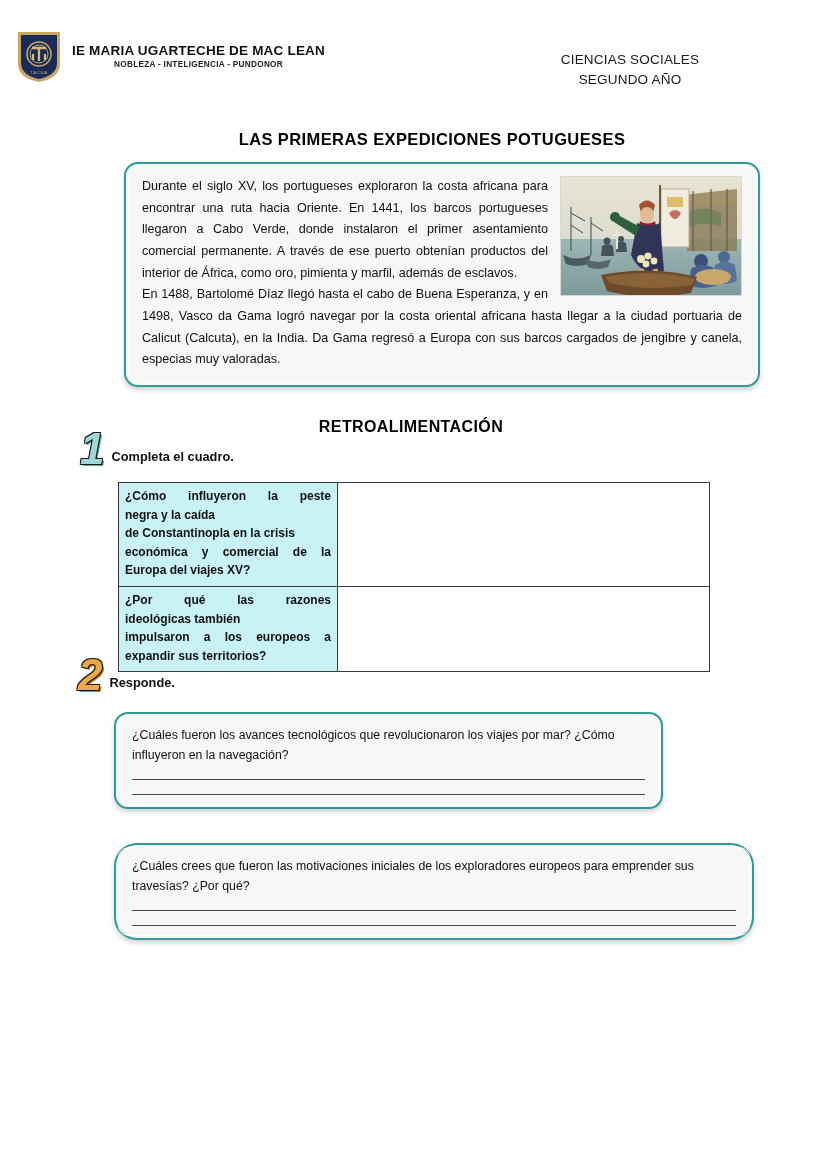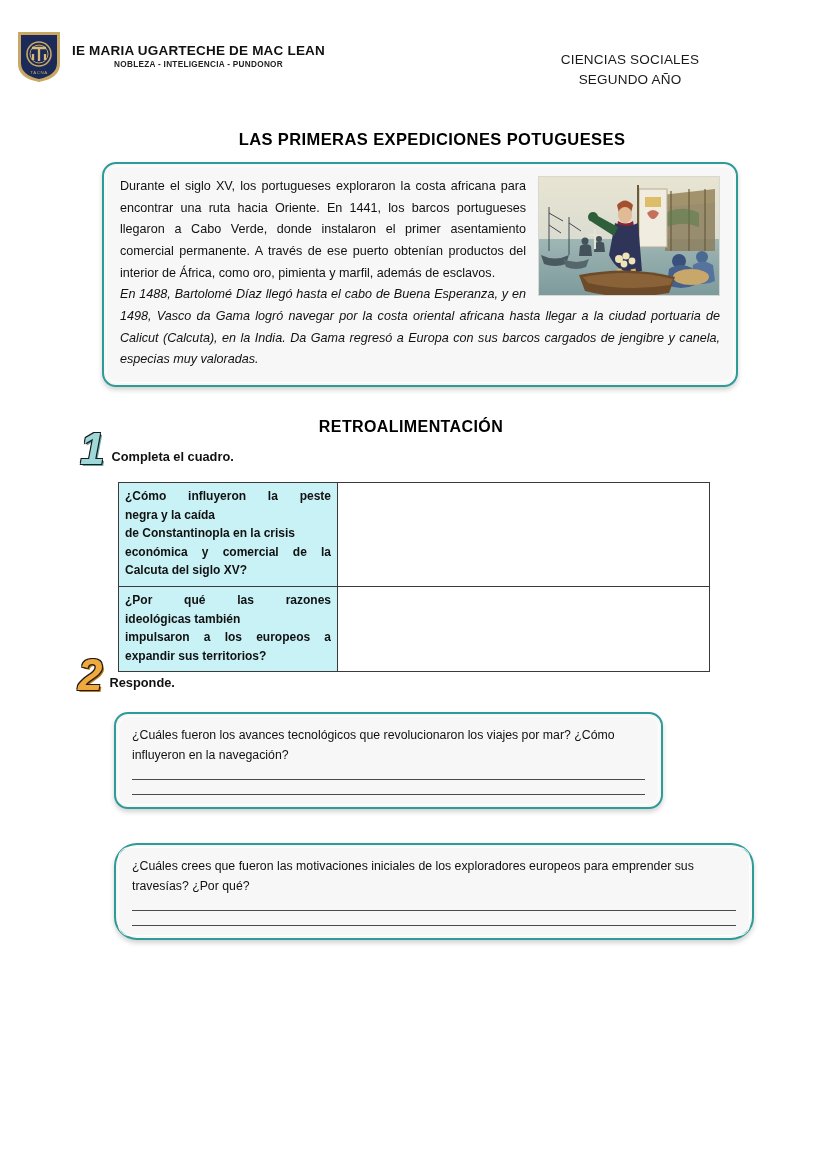--- a/index.html
+++ b/index.html
@@ -100,21 +100,21 @@
   .teal-box::after {
     content: "";
     position: absolute;
     left: 2px; right: 2px; top: 2px; bottom: 2px;
     border: 1px solid #ffffff;
     border-radius: 11px;
     pointer-events: none;
   }
 
   #reading-box {
-    left: 102px;
+    left: 124px;
     top: 162px;
     width: 636px;
     height: 225px;
   }
   .reading-inner {
     position: relative;
     padding: 12px 16px 8px 16px;
     font-family: "Liberation Sans", sans-serif;
     font-size: 12.6px;
     line-height: 1.72;
@@ -130,21 +130,20 @@
     height: 118px;
     margin: 0 0 4px 12px;
     border: 1px solid #d8d8d0;
     overflow: hidden;
     background: #cfd8d4;
   }
   .figure svg { display: block; }
   .para-two {
     text-align: justify;
     margin-top: 0px;
-    font-style: italic;
   }
 
   
   .retro-title {
     position: absolute;
     top: 418px;
     left: 0;
     width: 822px;
     text-align: center;
     font-family: "Liberation Sans", sans-serif;
@@ -377,21 +376,21 @@
 </div>
 
 <table id="fill-table">
   <tbody>
     <tr id="row-1">
       <td class="q-cell">
         <div class="q-line-just">¿Cómo influyeron la peste</div>
         <div class="q-line">negra y la caída</div>
         <div class="q-line">de Constantinopla en la crisis</div>
         <div class="q-line-just">económica y comercial de la</div>
-        <div class="q-line">Calcuta del siglo XV?</div>
+        <div class="q-line">Europa del viajes XV?</div>
       </td>
       <td class="a-cell"></td>
     </tr>
     <tr id="row-2">
       <td class="q-cell">
         <div class="q-line-just">¿Por qué las razones</div>
         <div class="q-line">ideológicas también</div>
         <div class="q-line-just">impulsaron a los europeos a</div>
         <div class="q-line">expandir sus territorios?</div>
       </td>

